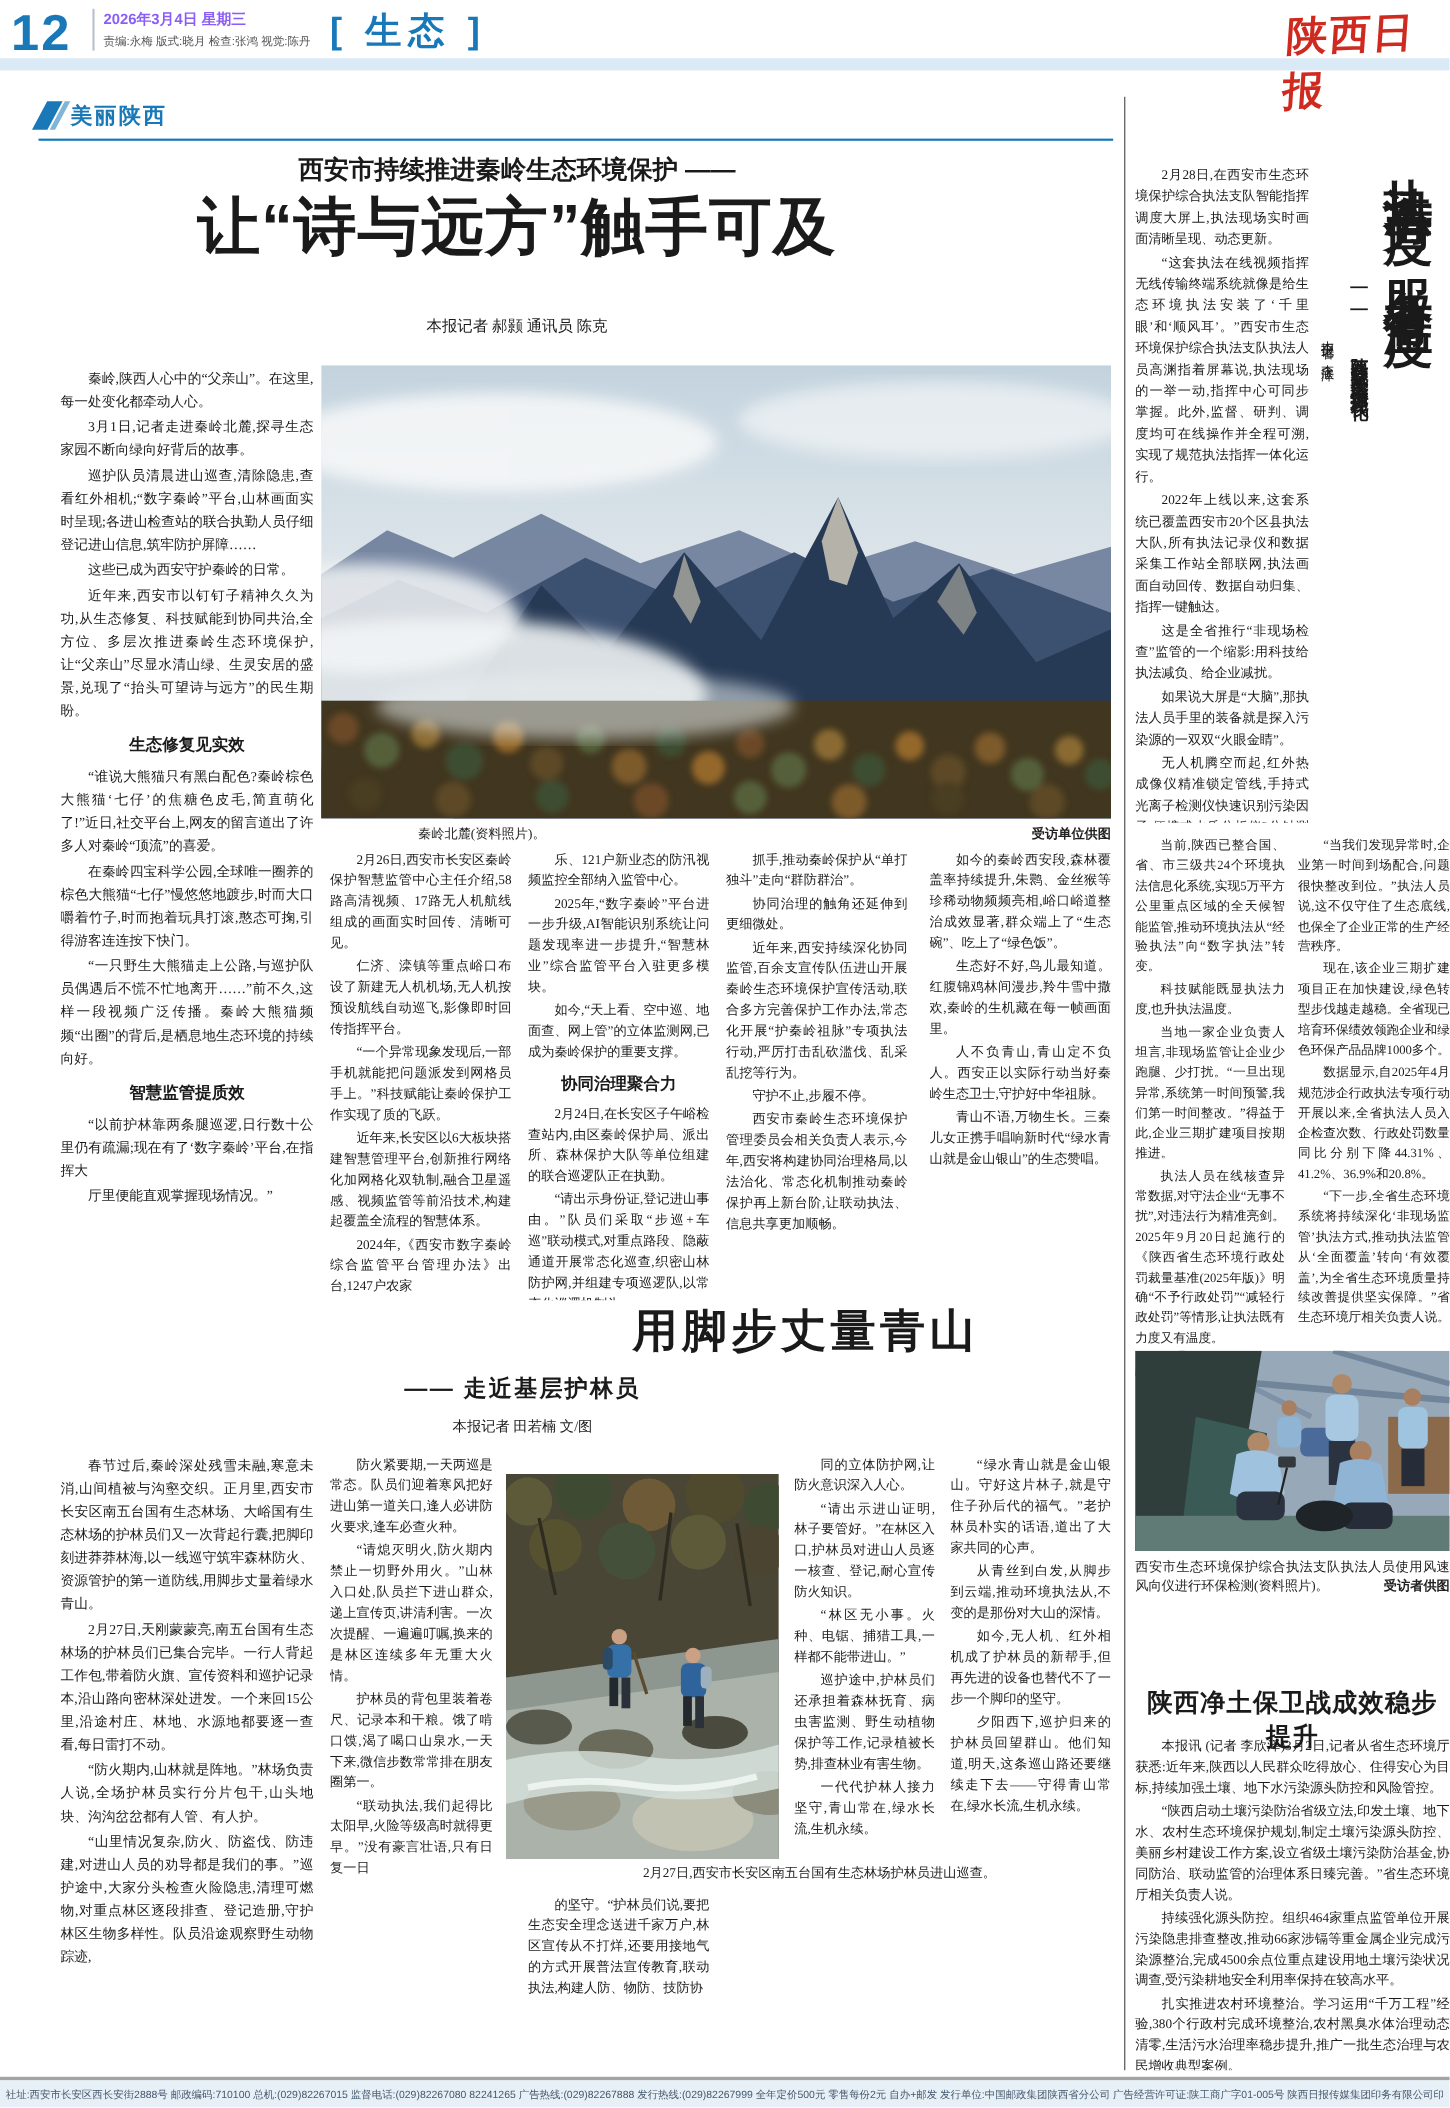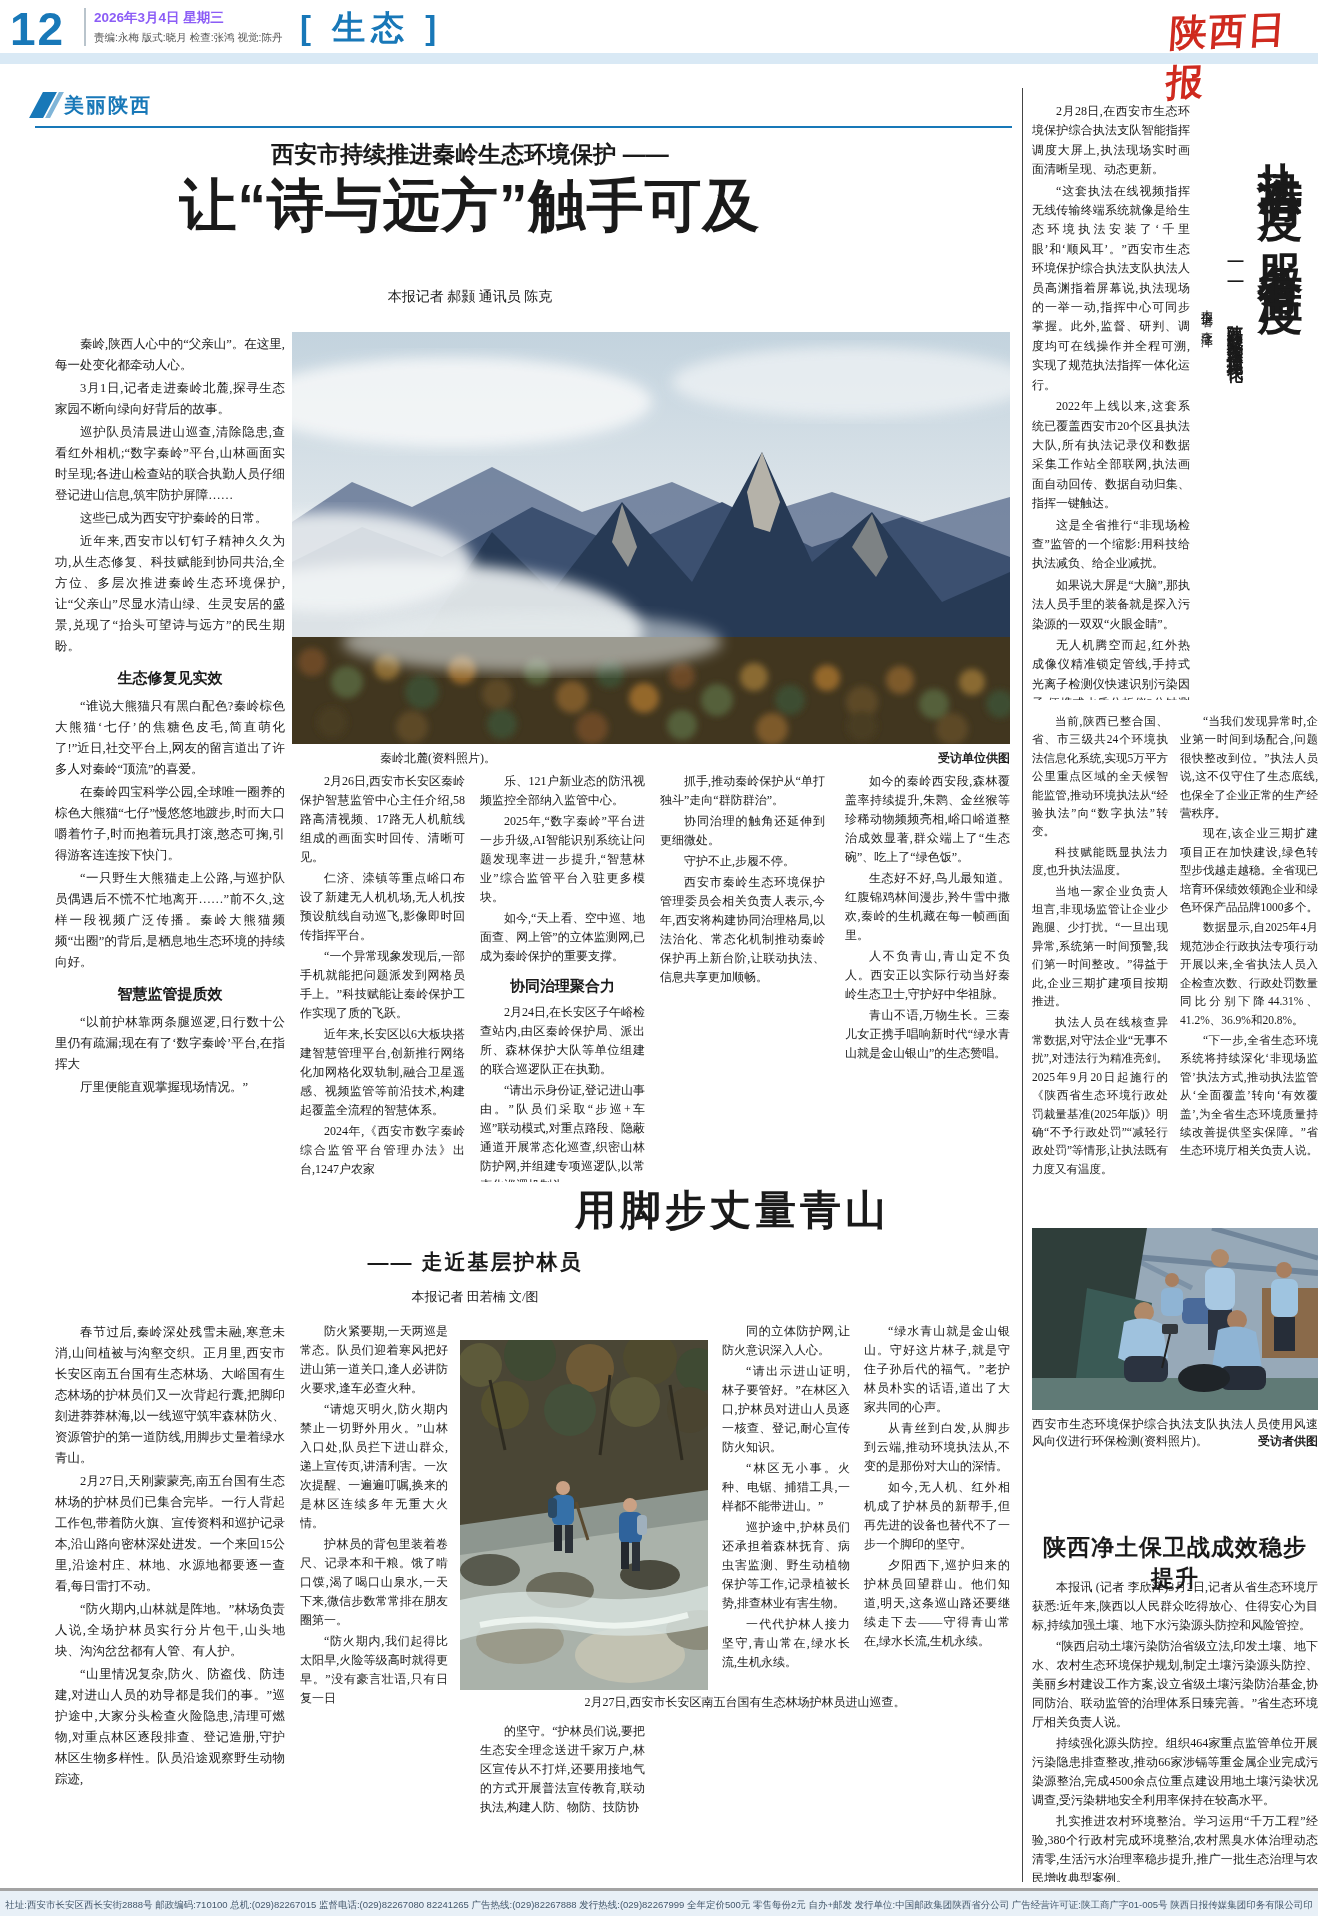--- a/index.html
+++ b/index.html
@@ -36,21 +36,21 @@
   
   #r-head{left:60px;top:1183px;width:830px;text-align:right;font-size:41px;font-weight:900;letter-spacing:4px;}
   #r-sub{left:60px;top:1248px;width:830px;text-align:center;font-size:21px;font-weight:bold;letter-spacing:2px;}
   #r-byline{left:60px;top:1288px;width:830px;text-align:center;font-size:13px;}
   
   #vdivider{left:1022px;top:88px;width:1px;height:1794px;background:#444;}
   .vert{writing-mode:vertical-rl;text-orientation:upright;}
   #law-title{left:1258px;top:126px;height:1060px;font-size:45px;font-weight:900;line-height:1.0;letter-spacing:8px;}
   #law-subtitle{left:1224px;top:252px;height:760px;font-size:16px;font-weight:bold;letter-spacing:3px;}
   #law-byline{left:1198px;top:300px;height:300px;font-size:12px;letter-spacing:2px;}
-  .law-col{font-size:11.5px;line-height:18.4px;}
+  .law-col{font-size:11.5px;line-height:18.4px;margin-top:48px;}
   #soil-head{left:1032px;top:1532px;width:286px;font-size:23px;font-weight:900;text-align:center;letter-spacing:1px;}
   
   #footer{left:0;top:1888px;width:1318px;height:28px;background:#e8f0f7;border-top:3px solid #a3a3a3;
           font-size:9.5px;color:#44586c;line-height:28px;text-align:center;white-space:nowrap;}
   svg{display:block;}
 </style>
 </head>
 <body>
 
 <div id="page">
@@ -173,20 +173,21 @@
     <div class="subhead">协同治理聚合力</div>
     <div>
         <p>2月24日,在长安区子午峪检查站内,由区秦岭保护局、派出所、森林保护大队等单位组建的联合巡逻队正在执勤。</p>
         <p>“请出示身份证,登记进山事由。”队员们采取“步巡+车巡”联动模式,对重点路段、隐蔽通道开展常态化巡查,织密山林防护网,并组建专项巡逻队,以常态化巡逻机制为</p>
       </div>
   </div>
   <div class="abs col cn" style="left:660px;top:772px;width:165px;height:410px">
     <div>
         <p>抓手,推动秦岭保护从“单打独斗”走向“群防群治”。</p>
         <p>协同治理的触角还延伸到更细微处。</p>
+        <p>近年来,西安持续深化协同监管,百余支宣传队伍进山开展秦岭生态环境保护宣传活动,联合多方完善保护工作办法,常态化开展“护秦岭祖脉”专项执法行动,严厉打击乱砍滥伐、乱采乱挖等行为。</p>
         <p>守护不止,步履不停。</p>
         <p>西安市秦岭生态环境保护管理委员会相关负责人表示,今年,西安将构建协同治理格局,以法治化、常态化机制推动秦岭保护再上新台阶,让联动执法、信息共享更加顺畅。</p>
       </div>
   </div>
   <div class="abs col cn" style="left:845px;top:772px;width:165px;height:410px">
     <div>
         <p>如今的秦岭西安段,森林覆盖率持续提升,朱鹮、金丝猴等珍稀动物频频亮相,峪口峪道整治成效显著,群众端上了“生态碗”、吃上了“绿色饭”。</p>
         <p>生态好不好,鸟儿最知道。红腹锦鸡林间漫步,羚牛雪中撒欢,秦岭的生机藏在每一帧画面里。</p>
         <p>人不负青山,青山定不负人。西安正以实际行动当好秦岭生态卫士,守护好中华祖脉。</p>
         <p>青山不语,万物生长。三秦儿女正携手唱响新时代“绿水青山就是金山银山”的生态赞唱。</p>
@@ -251,21 +252,21 @@
         <p>2月27日,天刚蒙蒙亮,南五台国有生态林场的护林员们已集合完毕。一行人背起工作包,带着防火旗、宣传资料和巡护记录本,沿山路向密林深处进发。一个来回15公里,沿途村庄、林地、水源地都要逐一查看,每日雷打不动。</p>
         <p>“防火期内,山林就是阵地。”林场负责人说,全场护林员实行分片包干,山头地块、沟沟岔岔都有人管、有人护。</p>
         <p>“山里情况复杂,防火、防盗伐、防违建,对进山人员的劝导都是我们的事。”巡护途中,大家分头检查火险隐患,清理可燃物,对重点林区逐段排查、登记造册,守护林区生物多样性。队员沿途观察野生动物踪迹,</p>
       </div>
   </div>
   <div class="abs col cn" style="left:300px;top:1322px;width:148px;height:560px">
     <div>
         <p>防火紧要期,一天两巡是常态。队员们迎着寒风把好进山第一道关口,逢人必讲防火要求,逢车必查火种。</p>
         <p>“请熄灭明火,防火期内禁止一切野外用火。”山林入口处,队员拦下进山群众,递上宣传页,讲清利害。一次次提醒、一遍遍叮嘱,换来的是林区连续多年无重大火情。</p>
         <p>护林员的背包里装着卷尺、记录本和干粮。饿了啃口馍,渴了喝口山泉水,一天下来,微信步数常常排在朋友圈第一。</p>
-        <p>“防火期内,我们起得比太阳早,火险等级高时就得更早。”没有豪言壮语,只有日复一日</p>
+        <p>“联动执法,我们起得比太阳早,火险等级高时就得更早。”没有豪言壮语,只有日复一日</p>
       </div>
   </div>
   <div class="abs col cn" style="left:480px;top:1722px;width:165px;height:160px">
     <div>
         <p>的坚守。“护林员们说,要把生态安全理念送进千家万户,林区宣传从不打烊,还要用接地气的方式开展普法宣传教育,联动执法,构建人防、物防、技防协</p>
       </div>
   </div>
   <div class="abs col cn" style="left:722px;top:1322px;width:128px;height:560px">
     <div>
         <p>同的立体防护网,让防火意识深入人心。</p>

